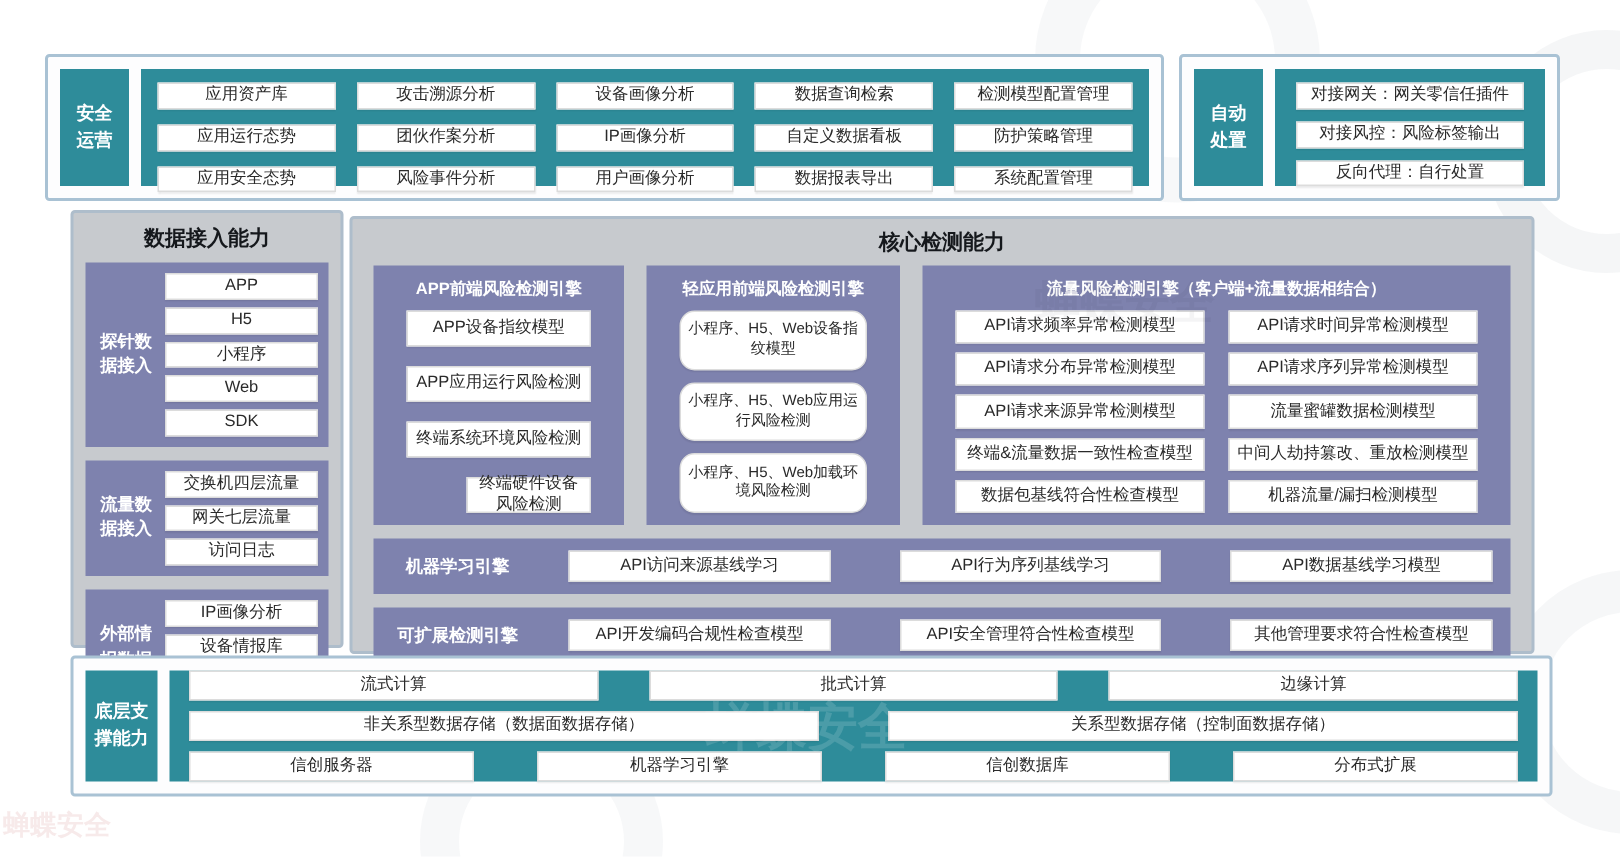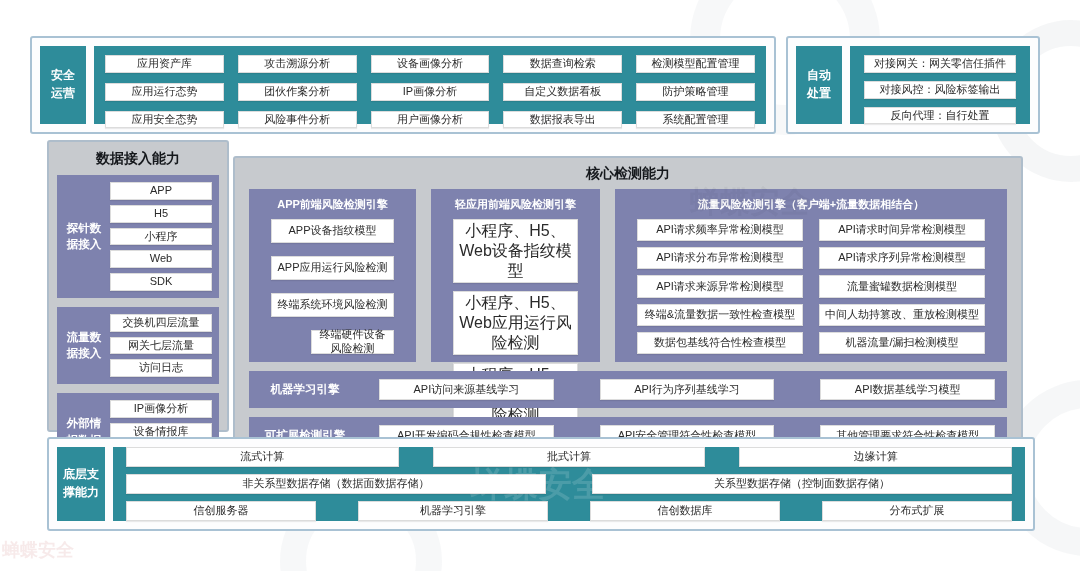--- a/index.html
+++ b/index.html
@@ -33,30 +33,30 @@
   #data-access{left:47px;top:140px;width:182px;height:292px;padding:7px 8px 9px;}
   #data-access .panel-title{margin:1px 0 7px;}
   #data-access .groups{flex:1;display:flex;flex-direction:column;gap:9px;}
   .da-group{display:flex;gap:6px;padding:7px 7px;align-items:stretch;}
   .da-label{color:#fff;font-weight:bold;font-size:11.5px;line-height:1.45;width:40px;flex:0 0 auto;
             display:flex;align-items:center;justify-content:center;text-align:center;word-break:break-all;}
   .da-items{flex:1;display:flex;flex-direction:column;justify-content:space-between;gap:5px;}
   .da-items .wbox{flex:1;}
 
   
-  #core{left:233px;top:156px;width:790px;height:292px;padding:6px 14px 10px;}
+  #core{left:233px;top:144px;width:790px;height:292px;padding:6px 14px 10px;}
   #core .panel-title{margin:1px 0 6px;}
   .engines-row{display:flex;gap:15px;height:173px;flex:0 0 auto;}
   .engine{display:flex;flex-direction:column;padding:8px 22px;}
   .engine-title{color:#fff;font-weight:bold;font-size:11px;text-align:center;margin:0 0 7px;flex:0 0 auto;}
   .engine-body{flex:1;display:flex;flex-direction:column;justify-content:space-between;gap:8px;}
   #engine-app{width:167px;flex:0 0 auto;}
   #engine-lite{width:169px;flex:0 0 auto;}
   #engine-traffic{flex:1;}
-  #engine-lite .wbox{font-size:16px;}
+  #engine-lite .wbox{font-size:10px;border-radius:10px;}
   .traffic-cols{flex:1;display:flex;gap:16px;}
   .traffic-col{flex:1;display:flex;flex-direction:column;justify-content:space-between;gap:6px;}
   .traffic-col .wbox{flex:1;}
   .engine-bar{margin-top:9px;height:37px;display:flex;align-items:center;gap:22px;padding:0 12px 0 4px;flex:0 0 auto;}
   .bar-label{color:#fff;font-weight:bold;font-size:11.5px;width:104px;flex:0 0 auto;text-align:center;}
   .bar-items{flex:1;display:flex;gap:46px;}
   .bar-items .wbox{flex:1;height:21px;}
 
   
   #infra{left:47px;top:437px;width:988px;height:94px;}

